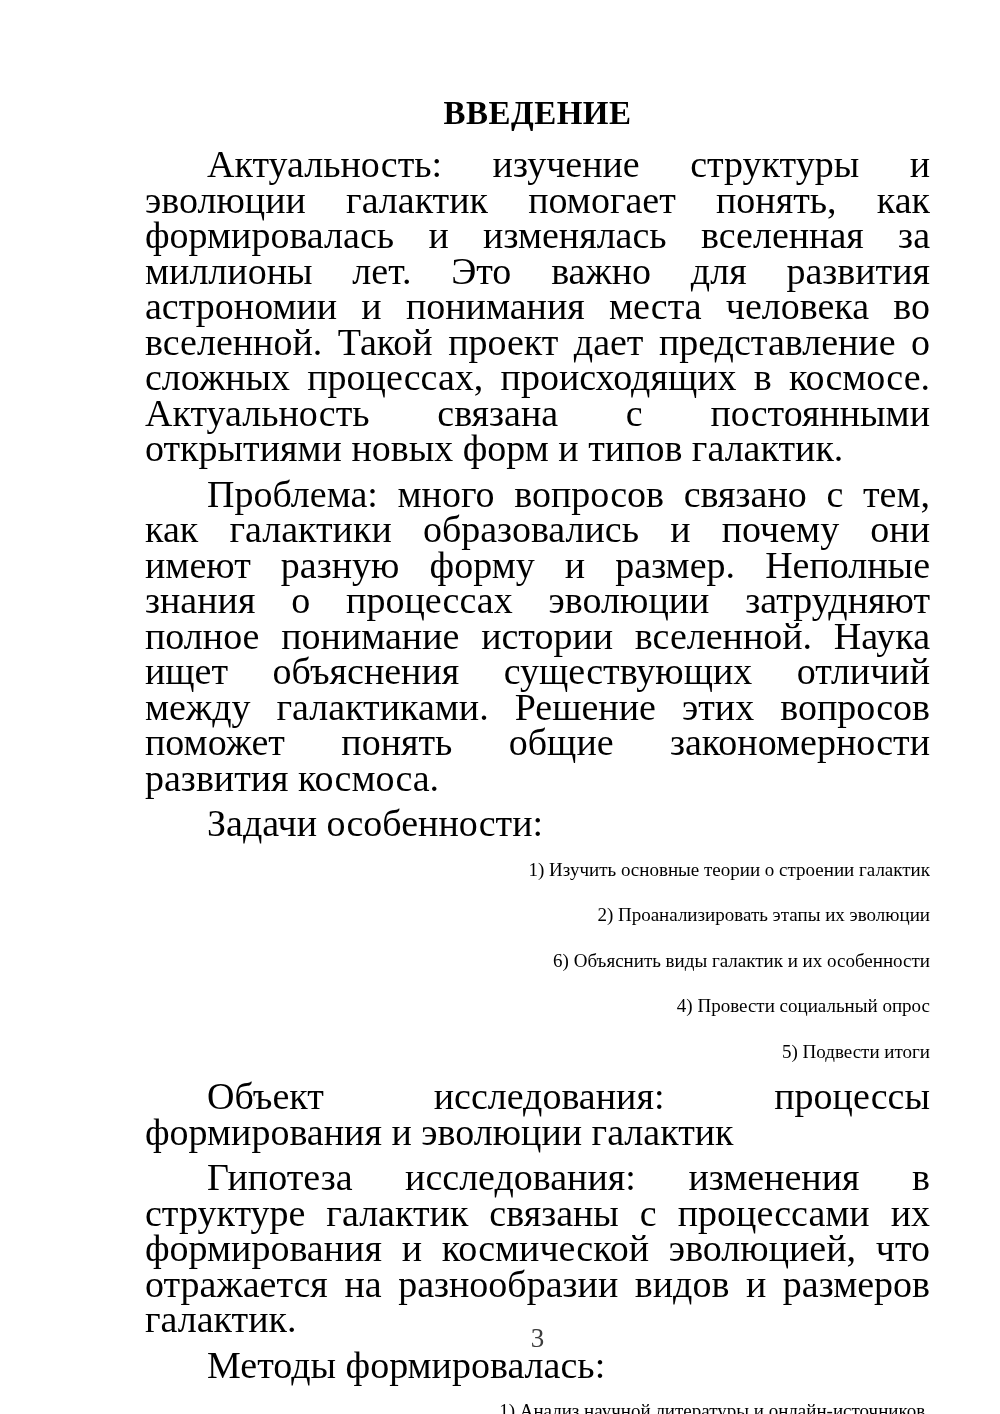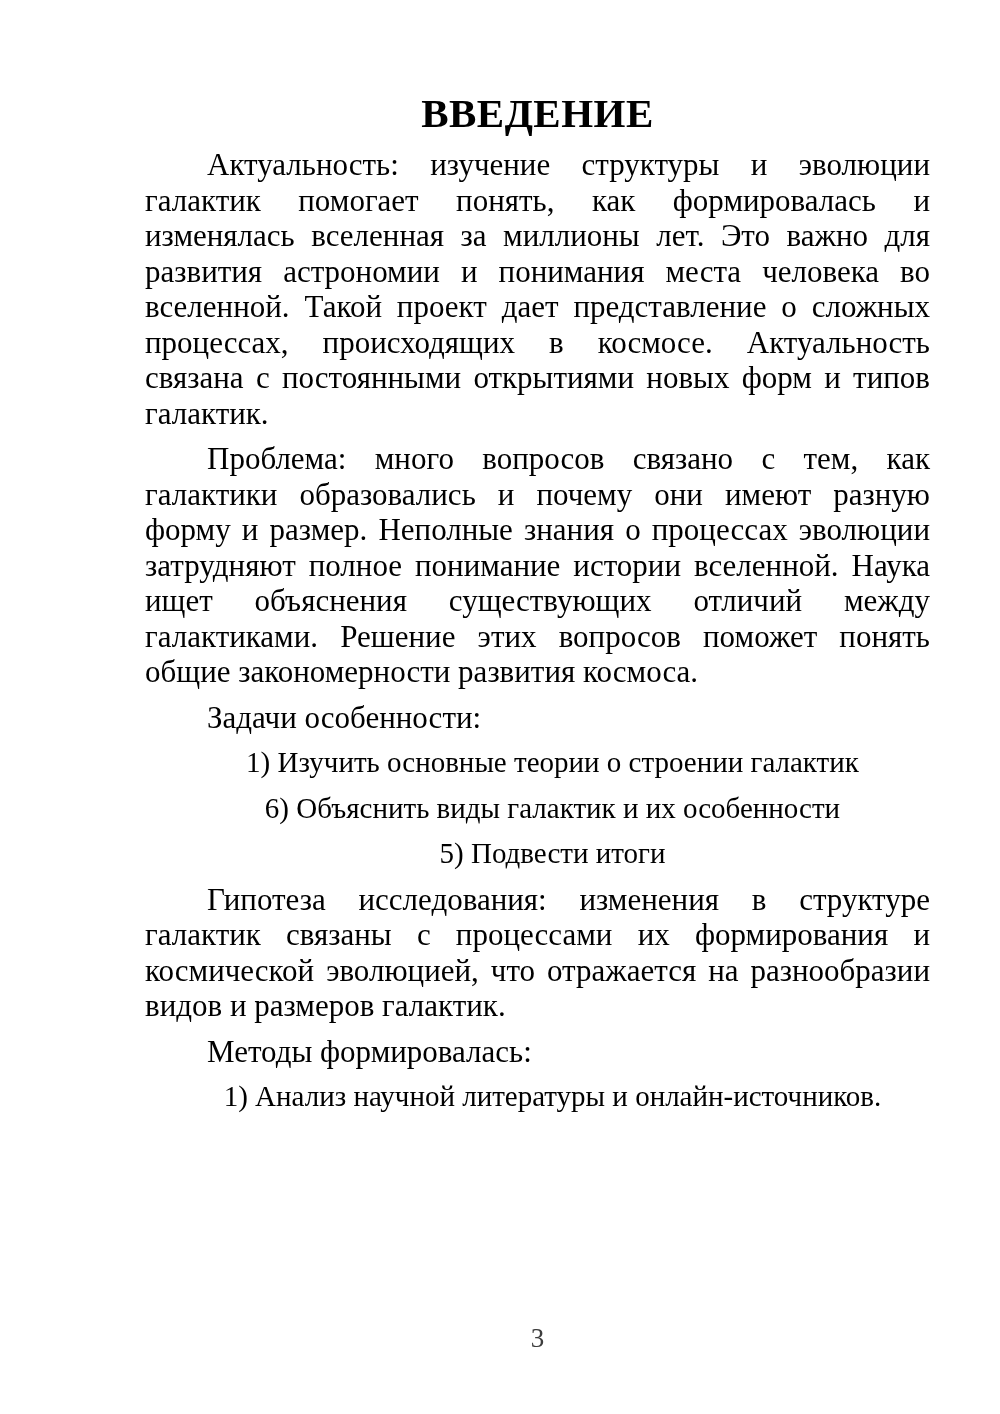--- a/index.html
+++ b/index.html
@@ -12,38 +12,38 @@
     width: 1000px;
     height: 1414px;
     background: #ffffff;
     box-sizing: border-box;
     padding: 95px 70px 0 145px;
     font-family: "Liberation Serif", "DejaVu Serif", serif;
     color: #000000;
     overflow: hidden;
   }
   .doc-title {
-    font-size: 41px;
+    font-size: 33px;
     font-weight: bold;
     line-height: 36px;
     text-align: center;
     margin: 0 0 16px 0;
     letter-spacing: 0.5px;
   }
   p.body-par {
-    font-size: 31px;
+    font-size: 38px;
     line-height: 35.5px;
     text-align: justify;
     text-indent: 62px;
     margin: 0 0 10px 0;
   }
   p.list-item {
-    font-size: 29px;
+    font-size: 19px;
     line-height: 35.5px;
-    text-align: center;
+    text-align: right;
     text-indent: 0;
     margin: 0 0 10px 30px;
   }
   .page-number {
     position: absolute;
     left: 145px;
     top: 1322px;
     width: 785px;
     text-align: center;
     font-size: 27px;
@@ -60,26 +60,29 @@
 
   <p class="body-par">Актуальность: изучение структуры и эволюции галактик помогает понять, как формировалась и изменялась вселенная за миллионы лет. Это важно для развития астрономии и понимания места человека во вселенной. Такой проект дает представление о сложных процессах, происходящих в космосе. Актуальность связана с постоянными открытиями новых форм и типов галактик.</p>
 
   <p class="body-par">Проблема: много вопросов связано с тем, как галактики образовались и почему они имеют разную форму и размер. Неполные знания о процессах эволюции затрудняют полное понимание истории вселенной. Наука ищет объяснения существующих отличий между галактиками. Решение этих вопросов поможет понять общие закономерности развития космоса.</p>
 
 
   <p class="body-par">Задачи особенности:</p>
 
   <p class="list-item">1) Изучить основные теории о строении галактик</p>
 
+  <p class="list-item">2) Проанализировать этапы их эволюции</p>
 
   <p class="list-item">6) Объяснить виды галактик и их особенности</p>
 
+  <p class="list-item">4) Провести социальный опрос</p>
 
   <p class="list-item">5) Подвести итоги</p>
 
+  <p class="body-par">Объект исследования: процессы формирования и эволюции галактик</p>
 
 
   <p class="body-par">Гипотеза исследования: изменения в структуре галактик связаны с процессами их формирования и космической эволюцией, что отражается на разнообразии видов и размеров галактик.</p>
 
   <p class="body-par">Методы формировалась:</p>
 
   <p class="list-item">1) Анализ научной литературы и онлайн-источников.</p>
 
   <div class="page-number">3</div>
 

